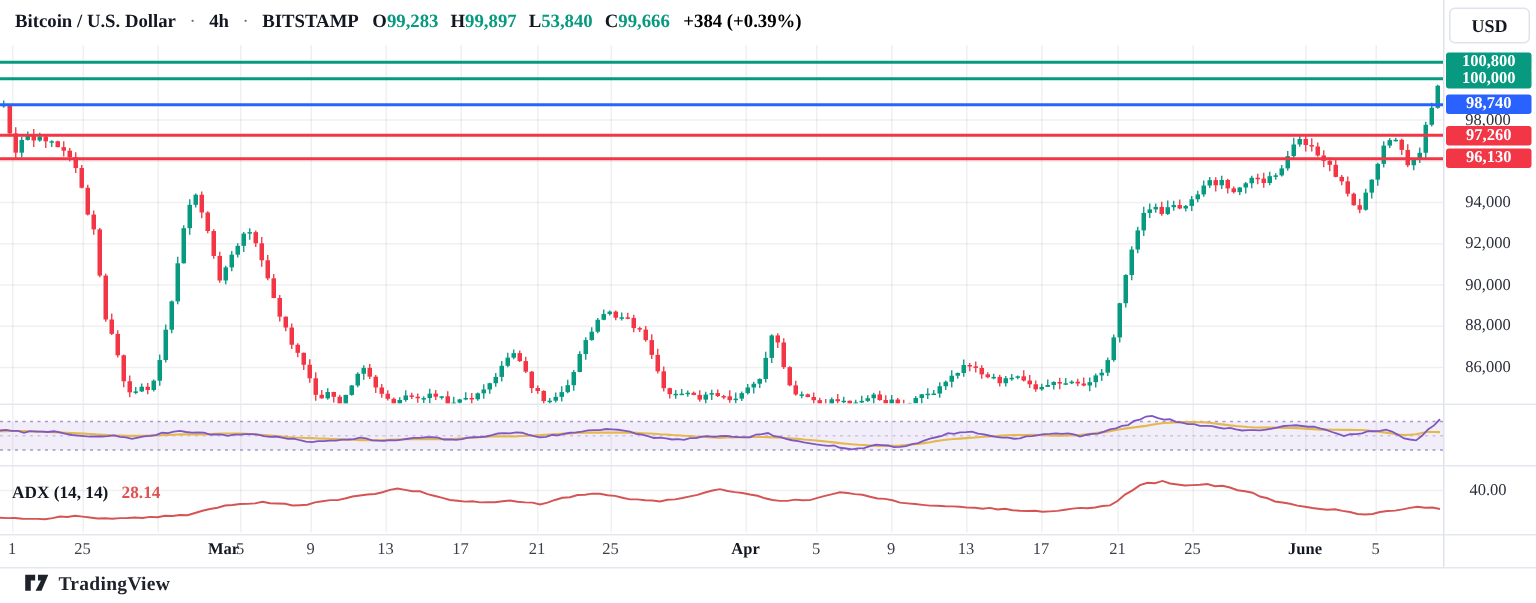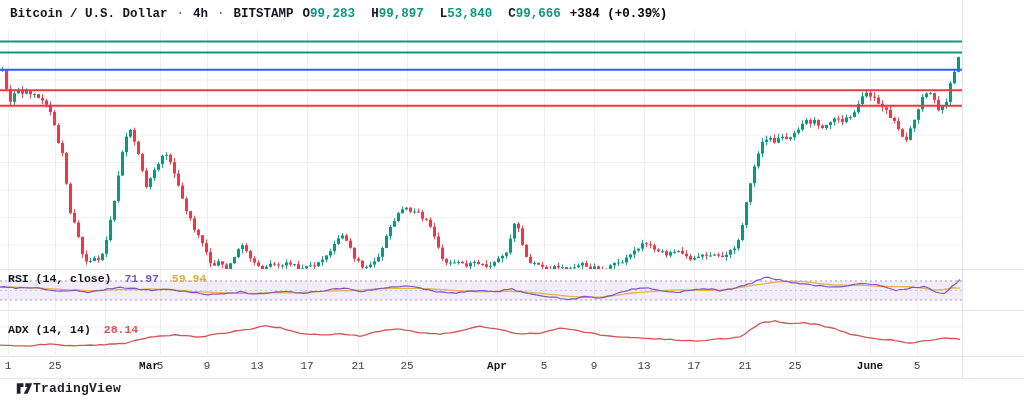--- a/index.html
+++ b/index.html
@@ -1,41 +1,41 @@
 <!DOCTYPE html>
 <html><head>
 <meta charset="utf-8">
 <style>
   html,body{margin:0;padding:0;background:#fff;}
   .app{position:relative;width:1024px;height:402px;background:#ffffff;overflow:hidden;
-       font-family:Liberation Mono, monospace;color:#131722;}
+       font-family:Liberation Serif, serif;color:#131722;}
   .hdr{position:absolute;left:10px;top:7px;display:flex;align-items:center;gap:9px;
        font-size:12.5px;font-weight:600;z-index:6;white-space:nowrap;}
   .hdr .sep{color:#6a6d78;font-weight:400;}
-  .ohlc{display:flex;gap:16px;}
+  .ohlc{display:flex;gap:8px;}
   .ohlc .pair .k{color:#131722;}
   .ohlc .pair .v{color:#089981;}
   .chg{color:#000000;}
   svg.chart{position:absolute;left:0;top:0;z-index:1;}
   .vdiv{position:absolute;left:962px;top:0;width:1px;height:378px;background:#e0e3eb;z-index:4;}
   .pane-div{position:absolute;left:0;width:1024px;height:1px;background:#e4e7ee;z-index:3;}
   .axis{position:absolute;left:963px;top:0;width:61px;height:378px;z-index:5;background:transparent;}
   .usd-btn{position:absolute;left:3px;top:5px;width:52px;height:22px;border:1px solid #e0e3eb;
        border-radius:4px;display:flex;align-items:center;justify-content:center;
        font-size:12px;font-weight:600;color:#131722;background:#fff;}
   .ax-label{position:absolute;left:0;width:58px;text-align:center;font-size:11px;
        color:#2a2e39;height:13px;line-height:13px;z-index:1;}
   .badge{position:absolute;left:1px;width:57px;height:13px;line-height:13px;border-radius:2px;
        text-align:center;font-size:11px;font-weight:700;color:#fff;z-index:2;}
   .ind-label{position:absolute;z-index:6;font-size:11.5px;font-weight:600;white-space:nowrap;}
   .ind-label .val{margin-left:6px;}
   .taxis{position:absolute;left:0;top:357px;width:962px;height:20px;z-index:5;}
   .tick{position:absolute;top:3px;transform:translateX(-50%);font-size:11px;color:#3c404b;}
   .tick.major{font-weight:700;color:#131722;}
-  .footer{position:absolute;left:16px;top:381px;display:flex;align-items:center;gap:0;z-index:6;}
+  .footer{position:absolute;left:16px;top:381px;display:flex;gap:6px;z-index:6;}
   .logo-text{font-size:13px;font-weight:700;color:#1e222d;letter-spacing:.2px;}
 </style>
 </head>
 <body>
 
 <div class="app">
 
   <div class="hdr">
     <span>Bitcoin / U.S. Dollar</span>
     <span class="sep">·</span>
@@ -592,30 +592,40 @@
         <path d="M0 345.2 L5 345.4 L10 345.3 L15 345.8 L20 345.9 L25 345.9 L30 346.1 L35 345.4 L40 344.4 L45 344.6 L50 343.8 L55 344.4 L60 345.0 L65 345.6 L70 345.5 L75 345.8 L80 345.4 L85 345.3 L90 345.0 L95 345.3 L100 344.6 L105 344.8 L110 343.9 L115 344.0 L120 343.3 L125 343.5 L130 342.0 L135 340.5 L140 339.3 L145 338.5 L150 337.0 L155 336.7 L160 336.0 L165 335.9 L170 335.6 L175 334.5 L180 335.5 L185 335.7 L190 335.8 L195 337.0 L200 336.8 L205 336.5 L210 334.9 L215 334.2 L220 333.4 L225 333.4 L230 332.3 L235 331.0 L240 330.3 L245 329.7 L250 329.3 L255 328.2 L260 326.6 L265 325.7 L270 326.6 L275 327.5 L280 327.5 L285 329.4 L290 330.7 L295 331.9 L300 333.3 L305 333.8 L310 334.4 L315 334.2 L320 334.9 L325 334.8 L330 334.8 L335 334.2 L340 333.7 L345 334.5 L350 334.9 L355 335.1 L360 336.3 L365 335.1 L370 333.3 L375 331.8 L380 331.5 L385 330.0 L390 329.8 L395 329.1 L400 329.2 L405 330.2 L410 330.6 L415 331.8 L420 332.9 L425 332.9 L430 333.5 L435 333.7 L440 334.3 L445 333.2 L450 332.9 L455 332.0 L460 330.9 L465 329.9 L470 328.3 L475 327.0 L480 326.1 L485 327.3 L490 328.1 L495 328.7 L500 329.7 L505 330.5 L510 332.2 L515 333.3 L520 333.9 L525 333.9 L530 333.1 L535 333.5 L540 333.4 L545 331.9 L550 330.6 L555 329.4 L560 328.2 L565 328.7 L570 329.4 L575 329.8 L580 331.2 L585 332.3 L590 332.6 L595 333.5 L600 335.1 L605 335.6 L610 336.0 L615 336.6 L620 337.1 L625 337.2 L630 337.5 L635 337.6 L640 337.8 L645 338.4 L650 338.5 L655 339.1 L660 338.6 L665 339.7 L670 339.2 L675 340.2 L680 340.5 L685 340.6 L690 340.5 L695 341.2 L700 340.9 L705 340.6 L710 339.8 L715 339.1 L720 338.6 L725 338.8 L730 338.3 L735 337.3 L740 336.9 L745 334.0 L750 329.7 L755 326.9 L760 323.4 L765 321.8 L770 322.1 L775 320.6 L780 322.3 L785 323.0 L790 323.6 L795 323.4 L800 323.2 L805 322.7 L810 324.1 L815 323.9 L820 325.0 L825 326.8 L830 327.5 L835 328.5 L840 331.0 L845 332.2 L850 334.3 L855 335.0 L860 335.8 L865 337.1 L870 337.8 L875 338.7 L880 339.3 L885 339.8 L890 339.5 L895 340.6 L900 341.3 L905 342.7 L910 343.0 L915 342.7 L920 341.3 L925 340.7 L930 340.4 L935 339.6 L940 338.6 L945 337.8 L950 338.5 L955 338.3 L960 339.3 " fill="none" stroke="#d45454" stroke-width="1.3"></path>
       </g>
     </svg>
 
   <div class="pane-div" style="top:269px"></div>
   <div class="pane-div" style="top:310px"></div>
   <div class="pane-div" style="top:356px"></div>
   <div class="pane-div" style="top:378px"></div>
   <div class="vdiv"></div>
 
-  <div class="ind-label" style="left:8px;top:272px;">
-    <span>RSI (14, close)</span>
-    <span class="val" style="color:#7e57c2">71.97</span>
-    <span class="val" style="color:#dcae3c">59.94</span>
-  </div>
   <div class="ind-label" style="left:8px;top:315px;margin-top:8px;">
     <span>ADX (14, 14)</span>
     <span class="val" style="color:#e05252">28.14</span>
   </div>
 
+  <div class="axis" id="axis">
+    <div class="usd-btn">USD</div>
+  <div class="ax-label" style="top: 73.5474px;">98,000</div>
+      <div class="ax-label" style="top: 128.544px;">94,000</div>
+      <div class="ax-label" style="top: 156.043px;">92,000</div>
+      <div class="ax-label" style="top: 183.542px;">90,000</div>
+      <div class="ax-label" style="top: 211.04px;">88,000</div>
+      <div class="ax-label" style="top: 238.539px;">86,000</div>
+      <div class="ax-label" style="top: 320.5px;">40.00</div>
+      <div class="badge" style="top: 35.0494px; background: rgb(8, 153, 129);">100,800</div>
+      <div class="badge" style="top: 46.0488px; background: rgb(8, 153, 129);">100,000</div>
+      <div class="badge" style="top: 63.3729px; background: rgb(41, 98, 255);">98,740</div>
+      <div class="badge" style="top: 83.7218px; background: rgb(242, 54, 69);">97,260</div>
+      <div class="badge" style="top: 99.2585px; background: rgb(242, 54, 69);">96,130</div>
+    </div>
 
   <div class="taxis" id="taxis">
       <div class="tick" style="left: 8px;">1</div>
       <div class="tick" style="left: 55px;">25</div>
       <div class="tick major" style="left: 105px; margin-left: 44px;">Mar</div>
       <div class="tick" style="left: 160px;">5</div>
       <div class="tick" style="left: 207px;">9</div>
       <div class="tick" style="left: 257px;">13</div>
       <div class="tick" style="left: 307px;">17</div>
       <div class="tick" style="left: 358px;">21</div>

